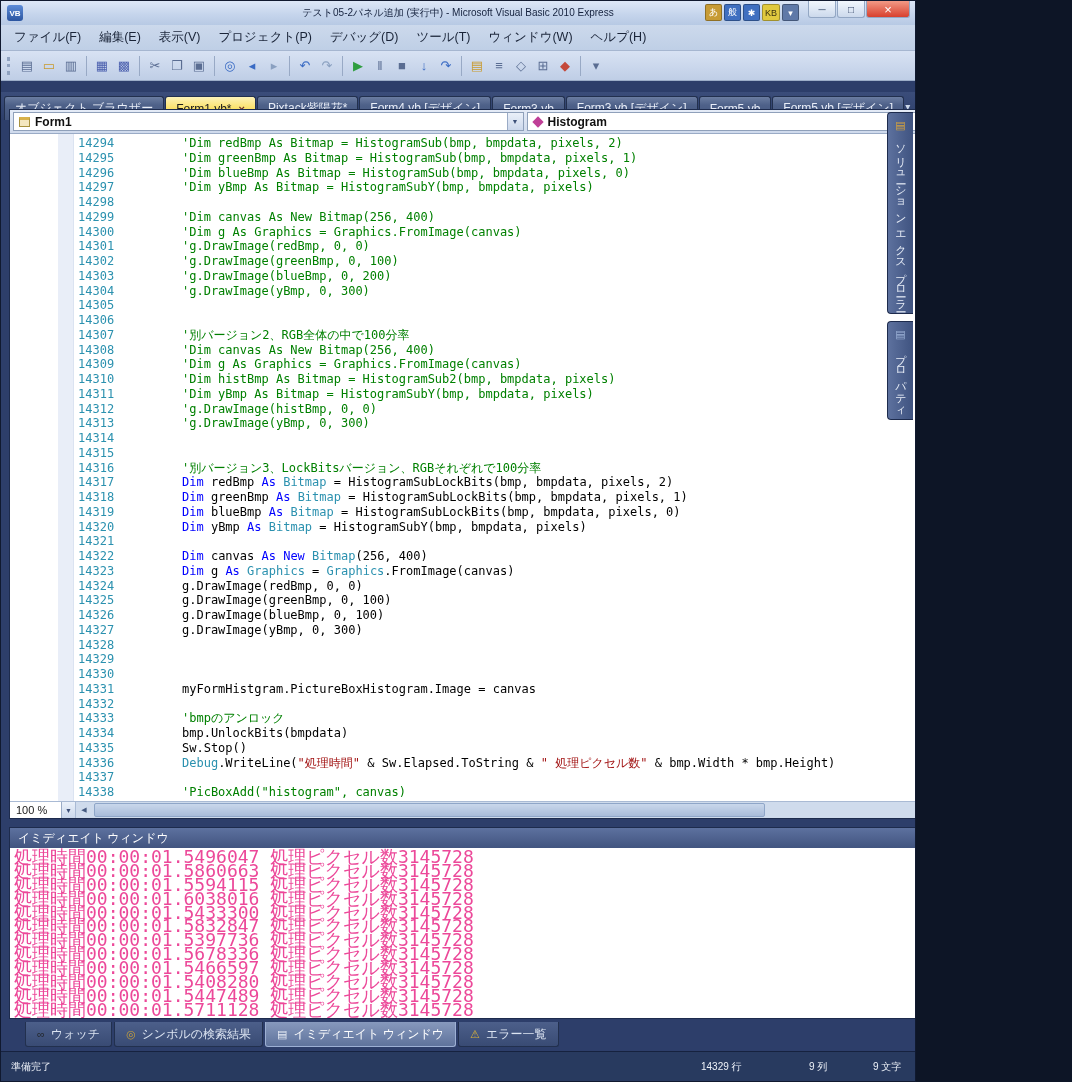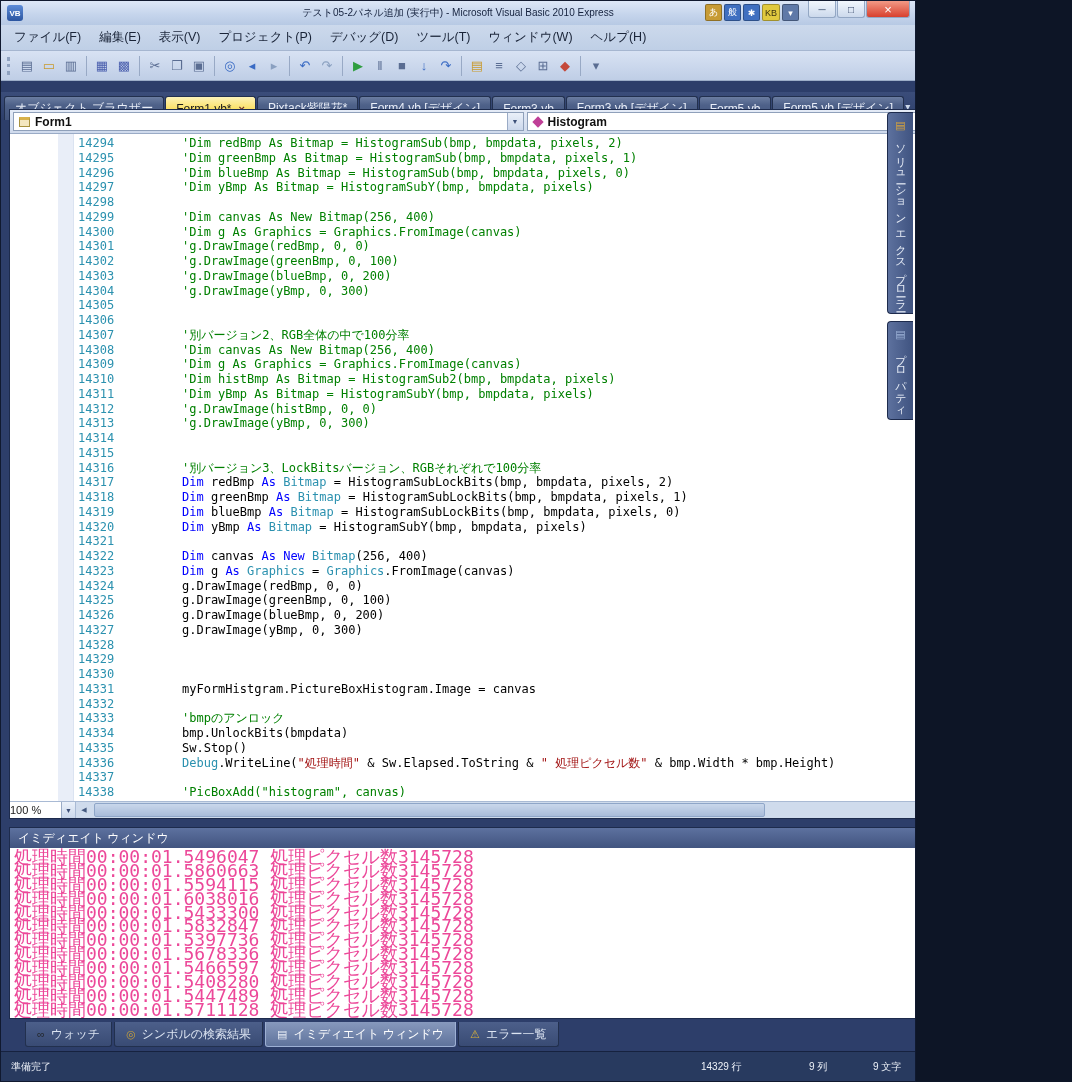--- a/index.html
+++ b/index.html
@@ -89,21 +89,21 @@
   .vs-arrow { height:15px; display:flex; align-items:center; justify-content:center; }
   .vs-arrow.up::before { content:"▲"; font-size:7px; color:#44597f; }
   .vs-arrow.down::before { content:"▼"; font-size:7px; color:#44597f; }
   .vs-track { flex:1; position:relative; }
   .vs-thumb { position:absolute; left:1px; right:1px;
               background:linear-gradient(90deg,#c9d7eb,#a9bcd9); border:1px solid #8fa6c8; border-radius:2px; }
 
   .hscroll-row { height:17px; flex:0 0 17px; background:var(--ui-scrollbar,#cfdbec);
                  border-top:1px solid #a9bad4; display:flex; align-items:stretch; }
   .zoom-combo { width:66px; flex:0 0 66px; background:#fff; border-right:1px solid #a9bad4;
-                display:flex; align-items:center; font-size:11px; color:#202020; }
+                display:flex; align-items:center; font-size:11px; color:#202020; padding-left:6px; }
   .zoom-combo .drop { width:14px; }
   .hs-arrow { width:16px; display:flex; align-items:center; justify-content:center; }
   .hs-arrow.left::before { content:"◀"; font-size:7px; color:#44597f; }
   .hs-arrow.right::before { content:"▶"; font-size:7px; color:#44597f; }
   .hs-track { flex:1; position:relative; }
   .hs-thumb { position:absolute; top:1px; bottom:1px; left:2px; width:72%;
               background:linear-gradient(#c9d7eb,#a9bcd9); border:1px solid #8fa6c8; border-radius:2px; }
 
   
   .right-strip { position:absolute; top:108px; right:0; width:32px; height:710px;
@@ -338,21 +338,21 @@
           <div class="code-line"><span class="tok-comment">'別バージョン3、LockBitsバージョン、RGBそれぞれで100分率</span></div>
           <div class="code-line"><span class="tok-keyword">Dim</span><span class="tok-plain"> redBmp </span><span class="tok-keyword">As</span><span class="tok-plain"> </span><span class="tok-type">Bitmap</span><span class="tok-plain"> = HistogramSubLockBits(bmp, bmpdata, pixels, 2)</span></div>
           <div class="code-line"><span class="tok-keyword">Dim</span><span class="tok-plain"> greenBmp </span><span class="tok-keyword">As</span><span class="tok-plain"> </span><span class="tok-type">Bitmap</span><span class="tok-plain"> = HistogramSubLockBits(bmp, bmpdata, pixels, 1)</span></div>
           <div class="code-line"><span class="tok-keyword">Dim</span><span class="tok-plain"> blueBmp </span><span class="tok-keyword">As</span><span class="tok-plain"> </span><span class="tok-type">Bitmap</span><span class="tok-plain"> = HistogramSubLockBits(bmp, bmpdata, pixels, 0)</span></div>
           <div class="code-line"><span class="tok-keyword">Dim</span><span class="tok-plain"> yBmp </span><span class="tok-keyword">As</span><span class="tok-plain"> </span><span class="tok-type">Bitmap</span><span class="tok-plain"> = HistogramSubY(bmp, bmpdata, pixels)</span></div>
           <div class="code-line"></div>
           <div class="code-line"><span class="tok-keyword">Dim</span><span class="tok-plain"> canvas </span><span class="tok-keyword">As</span><span class="tok-plain"> </span><span class="tok-keyword">New</span><span class="tok-plain"> </span><span class="tok-type">Bitmap</span><span class="tok-plain">(256, 400)</span></div>
           <div class="code-line"><span class="tok-keyword">Dim</span><span class="tok-plain"> g </span><span class="tok-keyword">As</span><span class="tok-plain"> </span><span class="tok-type">Graphics</span><span class="tok-plain"> = </span><span class="tok-type">Graphics</span><span class="tok-plain">.FromImage(canvas)</span></div>
           <div class="code-line"><span class="tok-plain">g.DrawImage(redBmp, 0, 0)</span></div>
           <div class="code-line"><span class="tok-plain">g.DrawImage(greenBmp, 0, 100)</span></div>
-          <div class="code-line"><span class="tok-plain">g.DrawImage(blueBmp, 0, 200)</span></div>
+          <div class="code-line"><span class="tok-plain">g.DrawImage(blueBmp, 0, 100)</span></div>
           <div class="code-line"><span class="tok-plain">g.DrawImage(yBmp, 0, 300)</span></div>
           <div class="code-line"></div>
           <div class="code-line"></div>
           <div class="code-line"></div>
           <div class="code-line"><span class="tok-plain">myFormHistgram.PictureBoxHistogram.Image = canvas</span></div>
           <div class="code-line"></div>
           <div class="code-line"><span class="tok-comment">'bmpのアンロック</span></div>
           <div class="code-line"><span class="tok-plain">bmp.UnlockBits(bmpdata)</span></div>
           <div class="code-line"><span class="tok-plain">Sw.Stop()</span></div>
           <div class="code-line"><span class="tok-type">Debug</span><span class="tok-plain">.WriteLine(</span><span class="tok-string">"処理時間"</span><span class="tok-plain"> &amp; Sw.Elapsed.ToString &amp; </span><span class="tok-string">" 処理ピクセル数"</span><span class="tok-plain"> &amp; bmp.Width * bmp.Height)</span></div>

